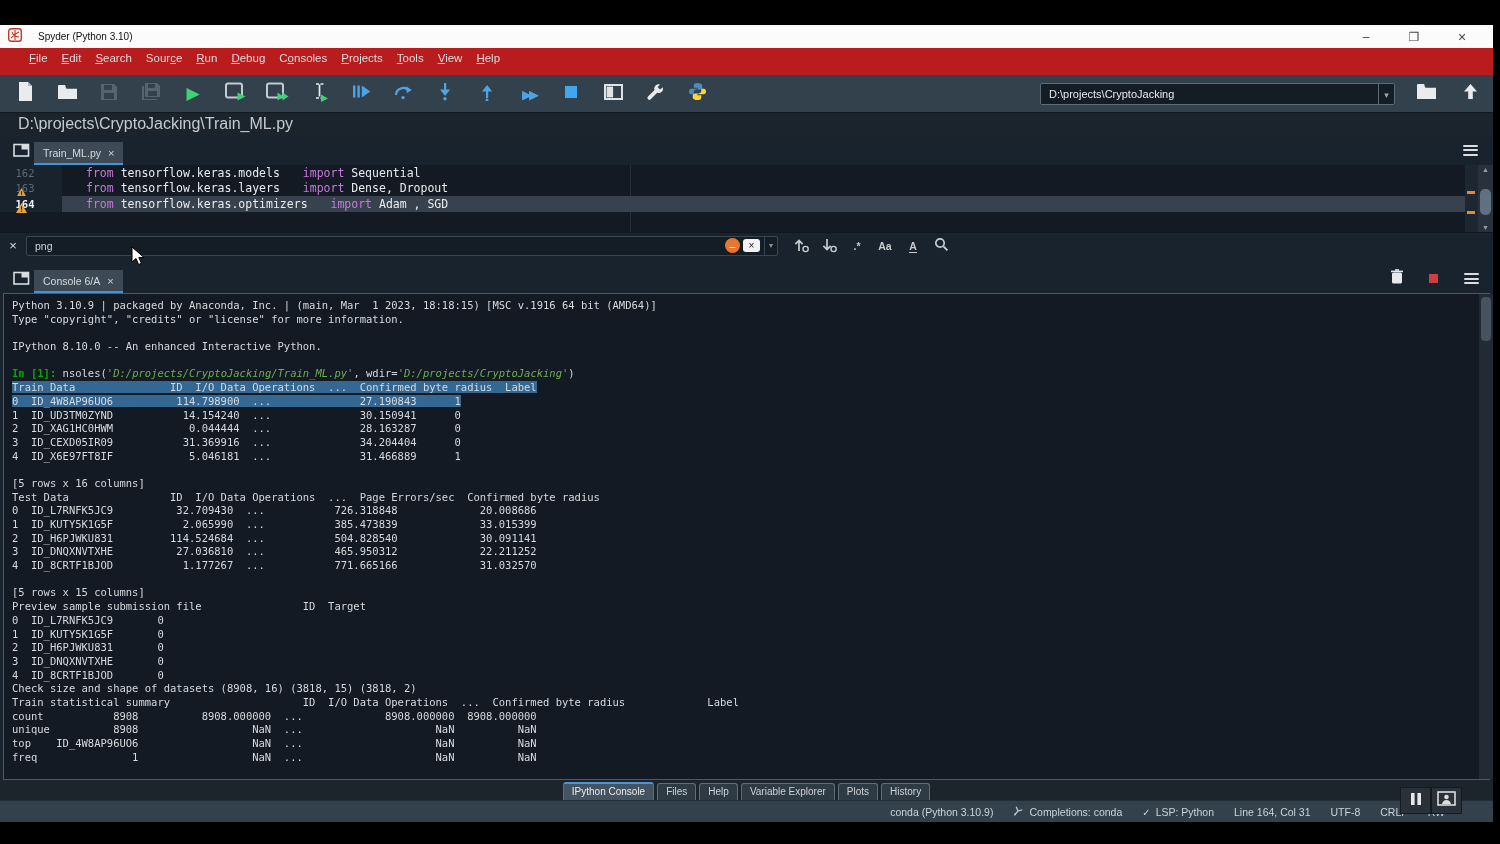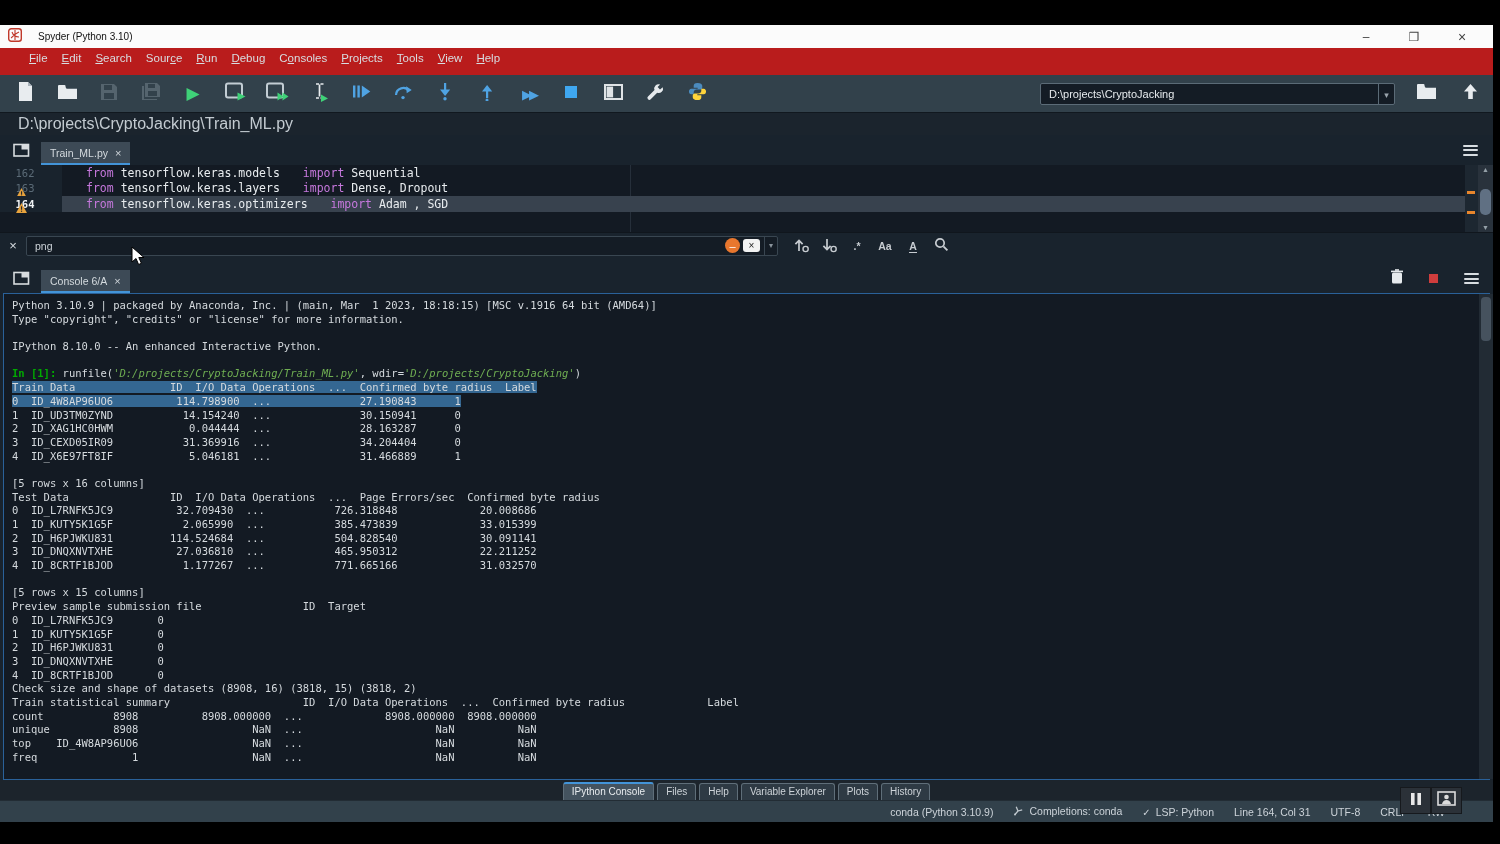--- a/index.html
+++ b/index.html
@@ -31,21 +31,21 @@
   .workdir-caret { width:16px; color:#9aa4ac; font-size:9px; text-align:center; border-left:1px solid #5b6b77; height:100%; line-height:22px; }
 
   
   .pathbar { height:23px; background:#1b242d; display:flex; align-items:center; border-top:1px solid #11181f; }
   .pathbar span { color:#c3cbd1; font-size:16px; padding-left:18px; }
 
   
   .editor-band { height:97px; background:#19232d; position:relative; }
   .tabrow { height:30px; display:flex; align-items:flex-end; padding-left:8px; position:relative; }
   .corner-btn { width:26px; height:22px; display:flex; align-items:center; justify-content:center; margin-bottom:2px; }
-  .tab { height:23px; background:#3d4a56; display:flex; align-items:center; padding:0 9px; margin-left:7px;
+  .tab { height:23px; background:#3d4a56; display:flex; align-items:center; padding:0 9px; margin-left:0;
          border-bottom:2px solid #4394d8; }
   .tab-label { color:#d4dade; font-size:10.5px; }
   .tab-close { color:#cfd5da; font-size:11px; margin-left:7px; }
   .pane-menu-btn { position:absolute; right:10px; top:4px; }
   .hamburger div { width:15px; height:2px; background:#d8dde1; margin:2.5px 0; border-radius:1px; }
   .code-area { position:absolute; top:30px; left:0; right:0; bottom:0; background:#131a23; }
   .edge-line { position:absolute; left:630px; top:0; bottom:0; width:1px; background:#262f3a; }
   .code-line { position:relative; height:15.5px; display:flex; align-items:center; }
   .code-line.current { background:#38424e; }
   .gutter { width:62px; flex:0 0 62px; height:100%; background:#19232d; position:relative;
@@ -97,21 +97,21 @@
 
   
   .panel-tabs { height:20px; background:#1c242c; display:flex; align-items:flex-end; justify-content:center; gap:3px; }
   .ptab { background:#2e3a44; border:1px solid #5f6e79; border-bottom:none; color:#cdd3d8; font-size:10px;
           padding:2px 8px 3px 8px; border-radius:3px 3px 0 0;margin-top:15px; }
   .ptab.active { background:#44535f; border-top:2px solid #4394d8; color:#e8ecef; }
 
   
   .statusbar { height:22px; background:#32414b; display:flex; align-items:center; justify-content:flex-end;
                gap:20px; padding-right:48px; border-top:1px solid #222c34; }
-  .sb-item { color:#ccd3d9; font-size:10.5px; display:flex; align-items:flex-start; gap:5px; white-space:nowrap; }
+  .sb-item { color:#ccd3d9; font-size:10.5px; display:flex; align-items:flex-end; gap:5px; white-space:nowrap; }
   .check { color:#ccd3d9; font-size:10px; }
 
   
   .overlay-btns { position:absolute; right:38px; bottom:30px; display:flex; z-index:50; }
   .ov-btn { width:31px; height:27px; background:#2b3138; border:1px solid #16191d; display:flex;
             align-items:center; justify-content:center; }
 
   
   .cursor { position:absolute; left:131px; top:246px; z-index:60; }
 
@@ -406,21 +406,21 @@
             <div></div>
             <div></div>
           </span>
       </span>
       <div class="console-content" id="console-output">
           <div class="cline">Python 3.10.9 | packaged by Anaconda, Inc. | (main, Mar  1 2023, 18:18:15) [MSC v.1916 64 bit (AMD64)]</div>
           <div class="cline">Type "copyright", "credits" or "license" for more information.</div>
           <div class="cline"></div>
           <div class="cline">IPython 8.10.0 -- An enhanced Interactive Python.</div>
           <div class="cline"></div>
-          <div class="cline"><span class="prompt">In [1]: </span><span>runfile(</span><span class="cstr">'D:/projects/CryptoJacking/Train_ML.py'</span><span>, wdir=</span><span class="cstr">'D:/projects/CryptoJacking'</span><span>)</span></div>
+          <div class="cline"><span class="prompt">In [1]: </span><span>nsoles(</span><span class="cstr">'D:/projects/CryptoJacking/Train_ML.py'</span><span>, wdir=</span><span class="cstr">'D:/projects/CryptoJacking'</span><span>)</span></div>
           <div class="cline"><span class="sel">Train Data               ID  I/O Data Operations  ...  Confirmed byte radius  Label</span></div>
           <div class="cline"><span class="sel">0  ID_4W8AP96UO6          114.798900  ...              27.190843      1</span></div>
           <div class="cline">1  ID_UD3TM0ZYND           14.154240  ...              30.150941      0</div>
           <div class="cline">2  ID_XAG1HC0HWM            0.044444  ...              28.163287      0</div>
           <div class="cline">3  ID_CEXD05IR09           31.369916  ...              34.204404      0</div>
           <div class="cline">4  ID_X6E97FT8IF            5.046181  ...              31.466889      1</div>
           <div class="cline"></div>
           <div class="cline">[5 rows x 16 columns]</div>
           <div class="cline">Test Data                ID  I/O Data Operations  ...  Page Errors/sec  Confirmed byte radius</div>
           <div class="cline">0  ID_L7RNFK5JC9          32.709430  ...           726.318848             20.008686</div>

